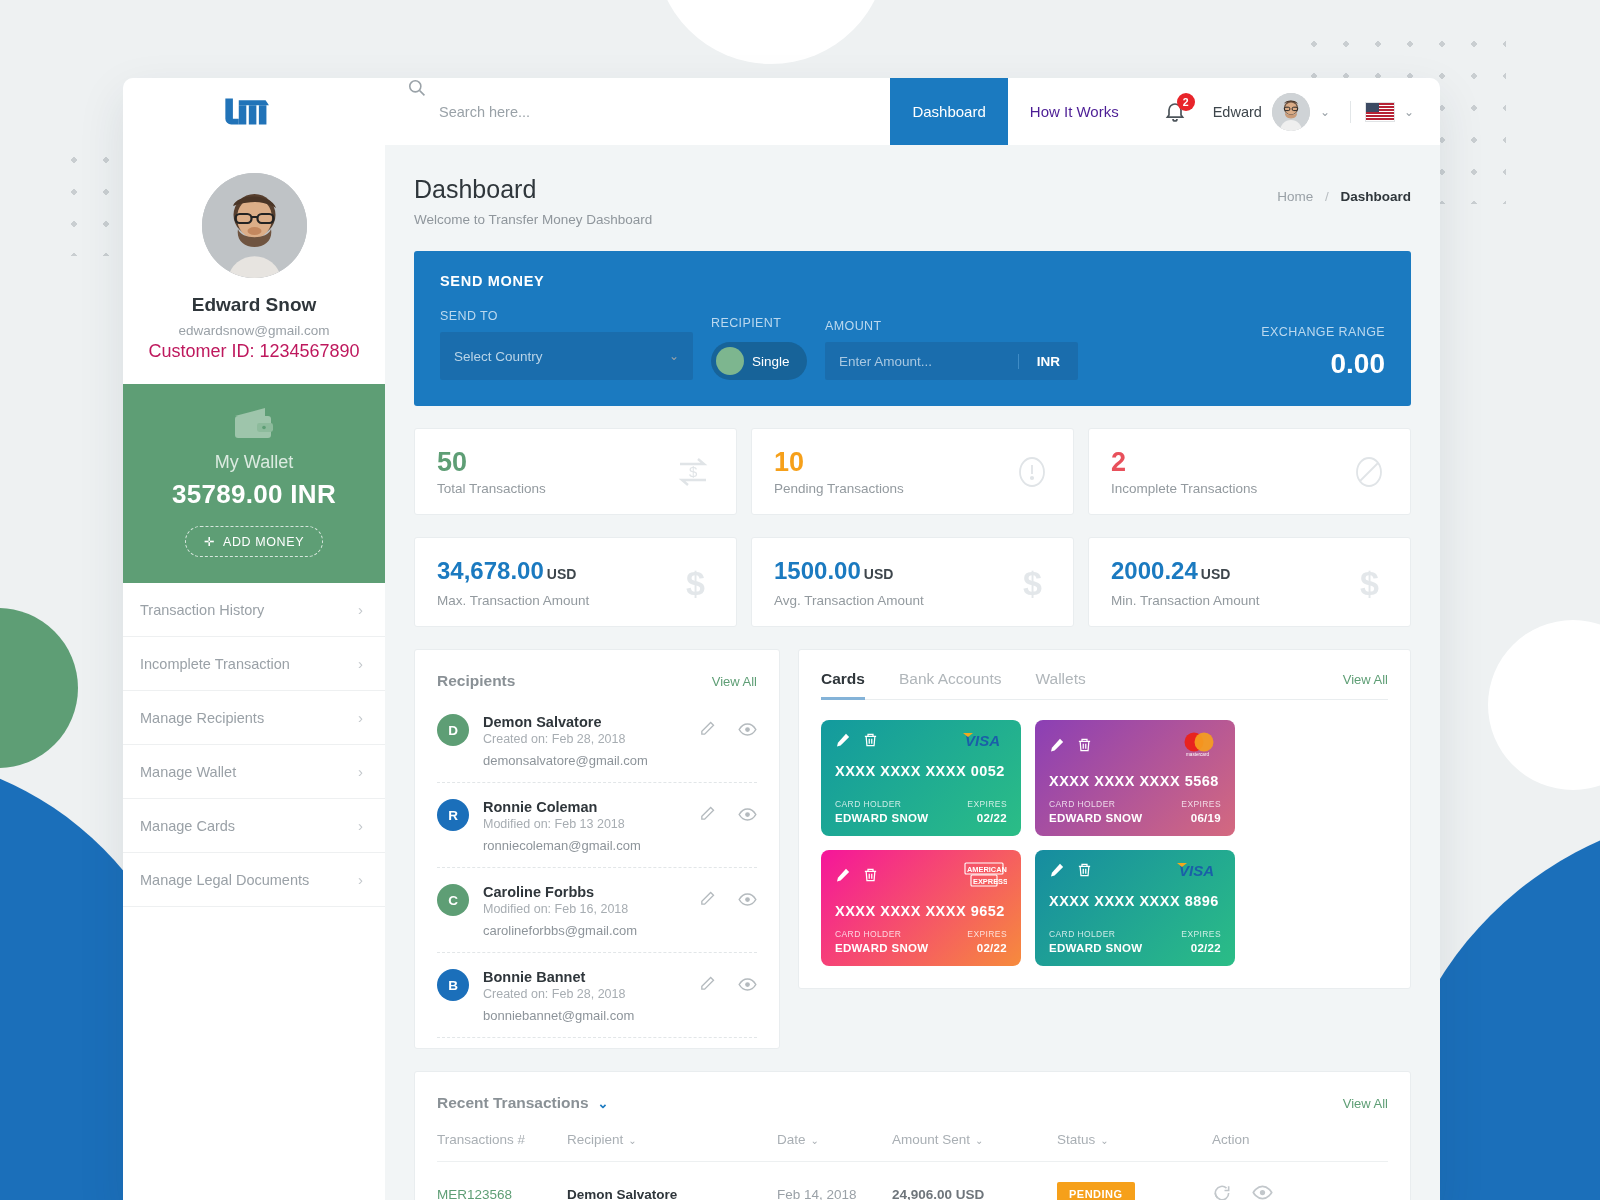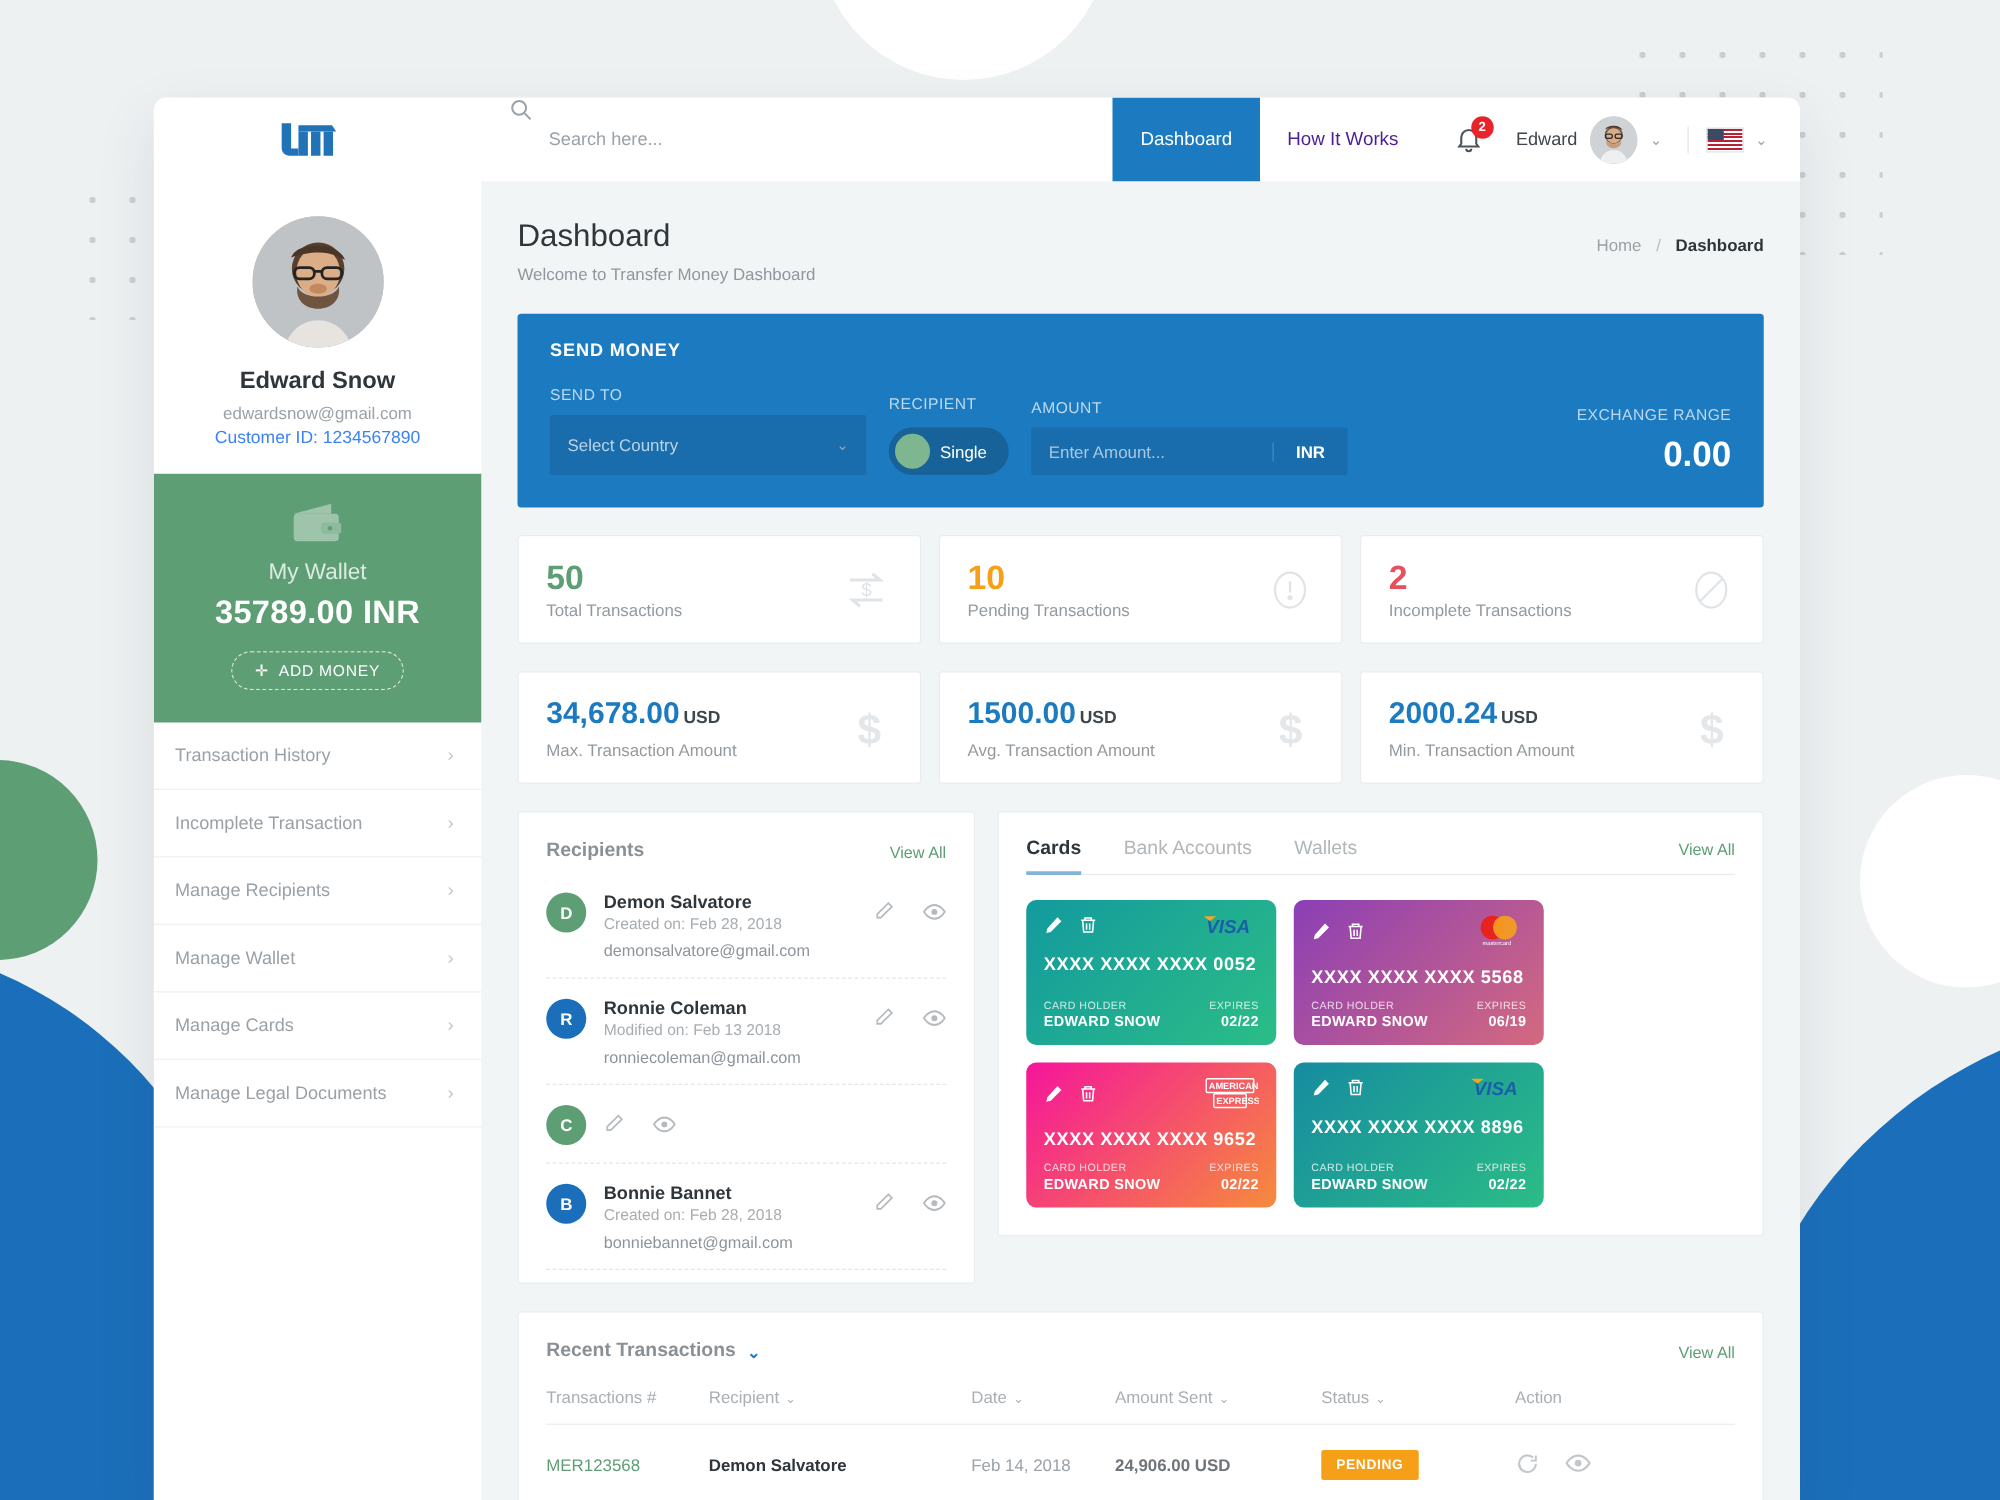--- a/index.html
+++ b/index.html
@@ -119,21 +119,21 @@
 
   
   .sidebar { width: 262px; background: #fff; min-height: 1063px; }
   .profile { padding: 28px 0 22px; text-align: center; background:#fff;}
   .avatar-lg {
     width: 105px; height: 105px; border-radius: 50%;
     margin: 0 auto 16px; background: #c3c7ca; overflow: hidden; position: relative;
   }
   .profile-name { font-size: 19px; color: #2f363b; font-weight: bold; margin-bottom: 7px; }
   .profile-email { font-size: 13.5px; color: #9aa1a7; margin-bottom: 3px; }
-  .profile-cid { font-size: 14px; color: #3b82f6; }
+  .profile-cid { font-size: 18px; color: #be185d; }
 
   .wallet {
     background: #5e9e75; color: #fff; text-align: center;
     padding: 22px 0 26px;
   }
   .wallet-icon { margin: 0 auto 10px; display: block; }
   .wallet-title { font-size: 18px; color: #dcebe1; margin-bottom: 6px; }
   .wallet-amount { font-size: 26px; font-weight: bold; letter-spacing: .3px; margin-bottom: 16px; }
   .add-money {
     display: inline-flex; align-items: center; gap: 8px;
@@ -593,20 +593,25 @@
                 <svg width="19" height="19" viewBox="0 0 24 24" fill="none" stroke="#b4babe" stroke-width="1.9">
                     <path d="M1.5 12S5.5 5 12 5s10.5 7 10.5 7-4 7-10.5 7S1.5 12 1.5 12z"></path>
                     <circle cx="12" cy="12" r="3" fill="#b4babe" stroke="none"></circle>
                   </svg>
               </span>
             </div>
           </div>
 
           <div class="recip">
             <span class="recip-av" style="background:#5e9e75">C</span>
+            <div class="recip-info">
+              <div class="recip-name">Caroline Forbbs</div>
+              <div class="recip-meta">Modified on: Feb 16, 2018</div>
+              <div class="recip-mail">carolineforbbs@gmail.com</div>
+            </div>
             <div class="recip-actions">
               <span>
                 <svg width="17" height="17" viewBox="0 0 24 24" fill="none" stroke="#b4babe" stroke-width="1.9">
                     <path d="M16.5 3.5l4 4L8 20H4v-4z"></path>
                   </svg>
               </span>
               <span>
                 <svg width="19" height="19" viewBox="0 0 24 24" fill="none" stroke="#b4babe" stroke-width="1.9">
                     <path d="M1.5 12S5.5 5 12 5s10.5 7 10.5 7-4 7-10.5 7S1.5 12 1.5 12z"></path>
                     <circle cx="12" cy="12" r="3" fill="#b4babe" stroke="none"></circle>

